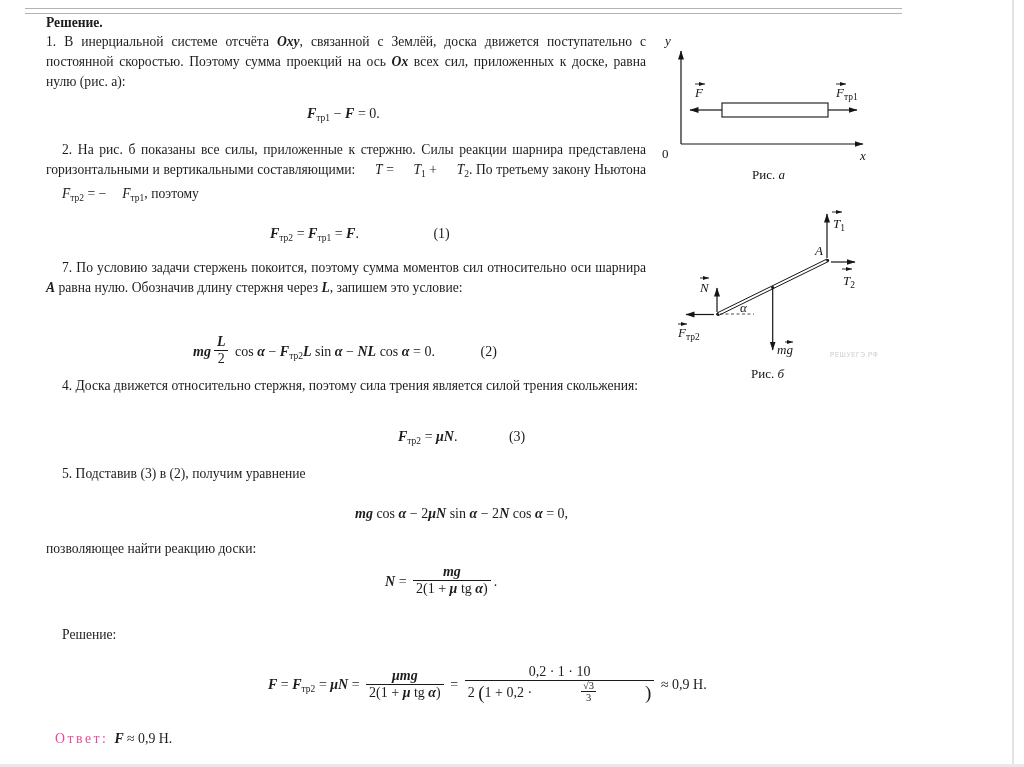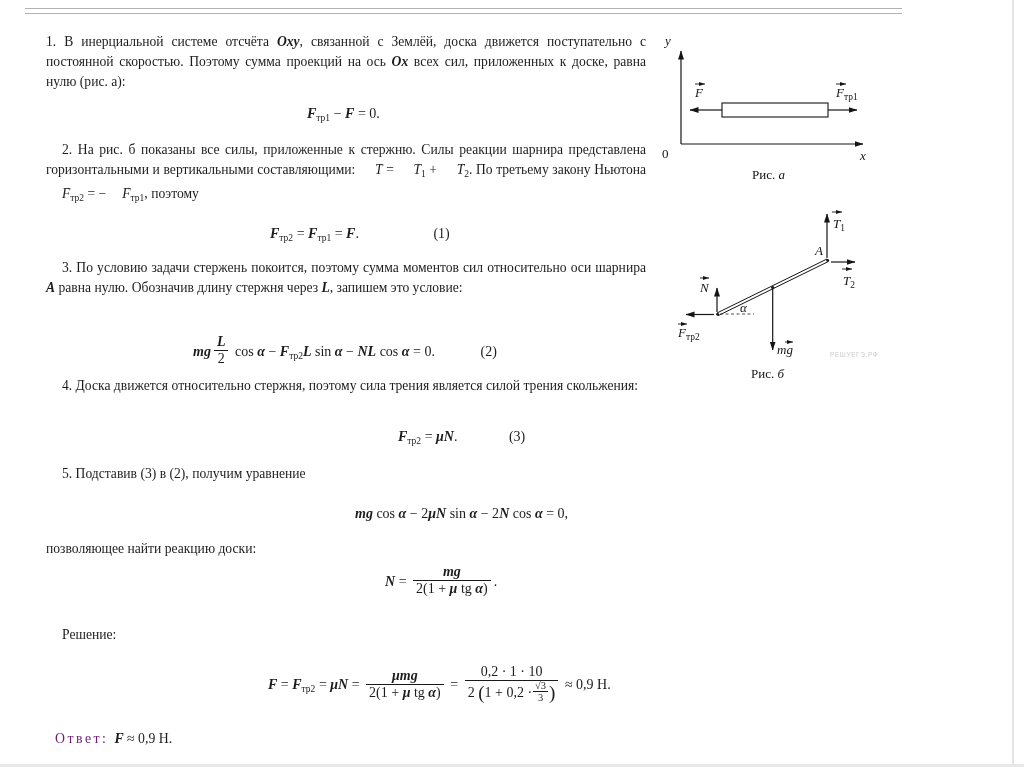--- a/index.html
+++ b/index.html
@@ -24,55 +24,56 @@
   .r-sub{font-size:9.5px;vertical-align:-3px;}
   .r-big{font-size:19px;vertical-align:-2px;}
   .r-vec{display:inline-block;position:relative;font-style:italic;}
   .r-vec::after{content:"→";position:absolute;left:55%;transform:translateX(-50%);
                 top:-0.72em;font-size:0.58em;font-style:normal;}
 
   .frac{display:inline-block;vertical-align:middle;text-align:center;margin:0 3px;
         transform:translateY(-2px);}
   .fnum,.fden{display:block;padding:0 3px;line-height:16px;}
   .fden{border-top:1px solid #1a1a1a;}
-  .fden-row{display:flex;align-items:center;justify-content:center;}
+  .fden-row{display:flex;align-items:center;justify-content:center;gap:48px;}
   .frac.mini{font-size:10.5px;margin:0 1px;transform:translateY(-1px);}
   .frac.mini .fnum,.frac.mini .fden{line-height:11px;padding:0 2px;}
 
   .answer-line{position:absolute;left:55px;top:731px;font-size:13.8px;white-space:nowrap;}
-  .answer-label{color:#701a75;letter-spacing:2.5px;text-align:right;}
+  .answer-label{color:#ec4899;letter-spacing:2.5px;text-align:right;}
   .answer-value{margin-left:6px;}
 
   svg.fig{position:absolute;}
   svg.fig text{font-family:"Liberation Serif",serif;font-size:13px;fill:#151515;}
   svg.fig .it{font-style:italic;}
   svg.fig .wm{font-family:"Liberation Sans",sans-serif;font-size:6.5px;fill:#cbcbcb;letter-spacing:0.6px;}
 </style>
 </head>
 <body>
 
 <div class="page">
 
   <div class="top-rule"></div>
   <div class="right-rule"></div>
   <div class="bottom-rule"></div>
 
+  <div class="doc-block head" style="top:13px">Решение.</div>
 
   <div class="doc-block noindent" style="top:32px"><span class="r-n">1. В инерциальной системе отсчёта </span><span class="r-i">Oxy</span><span class="r-n">, связанной с Землёй, доска движется поступательно с постоянной скоростью. Поэтому сумма проекций на ось </span><span class="r-i">Ox</span><span class="r-n"> всех сил, приложенных к доске, равна нулю (рис. а):</span></div>
 
   <div class="formula" style="left:307px;top:104px"><span class="r-i">F</span><span class="r-sub">тр1</span><span class="r-n"> − </span><span class="r-i">F</span><span class="r-n"> = 0.</span></div>
 
   <div class="doc-block para" style="top:140px"><span class="r-n">2. На рис. б показаны все силы, приложенные к стержню. Силы реакции шарнира представлена горизонтальными и вертикальными составляющими: </span><span class="r-vec">T</span><span class="r-n"> = </span><span class="r-vec">T</span><span class="r-sub">1</span><span class="r-n"> + </span><span class="r-vec">T</span><span class="r-sub">2</span><span class="r-n">. По третьему закону Ньютона </span><span class="r-vec">F</span><span class="r-sub">тр2</span><span class="r-n"> = −</span><span class="r-vec">F</span><span class="r-sub">тр1</span><span class="r-n">, поэтому</span></div>
 
   <div class="formula" style="left:270px;top:224px">
     <span><span class="r-i">F</span><span class="r-sub">тр2</span><span class="r-n"> = </span><span class="r-i">F</span><span class="r-sub">тр1</span><span class="r-n"> = </span><span class="r-i">F</span><span class="r-n">.</span></span>
     <span class="eqnum" style="margin-left:71px">(1)</span>
   </div>
 
-  <div class="doc-block para" style="top:258px"><span class="r-n">3. По условию задачи стержень покоится, поэтому сумма моментов сил относительно оси шарнира </span><span class="r-i">A</span><span class="r-n"> равна нулю. Обозначив длину стержня через </span><span class="r-i">L</span><span class="r-n">, запишем это условие:</span></div>
+  <div class="doc-block para" style="top:258px"><span class="r-n">7. По условию задачи стержень покоится, поэтому сумма моментов сил относительно оси шарнира </span><span class="r-i">A</span><span class="r-n"> равна нулю. Обозначив длину стержня через </span><span class="r-i">L</span><span class="r-n">, запишем это условие:</span></div>
 
   <div class="formula" style="left:193px;top:336px">
     <span><span class="r-i">mg</span></span><span class="frac"><span class="fnum"><span class="r-i">L</span></span><span class="fden"><span class="r-n">2</span></span></span><span><span class="r-n"> cos </span><span class="r-i">α</span><span class="r-n"> − </span><span class="r-i">F</span><span class="r-sub">тр2</span><span class="r-i">L</span><span class="r-n"> sin </span><span class="r-i">α</span><span class="r-n"> − </span><span class="r-i">NL</span><span class="r-n"> cos </span><span class="r-i">α</span><span class="r-n"> = 0.</span></span>
     <span class="eqnum" style="margin-left:42px">(2)</span>
   </div>
 
   <div class="doc-block para" style="top:376px"><span class="r-n">4. Доска движется относительно стержня, поэтому сила трения является силой трения скольжения:</span></div>
 
   <div class="formula" style="left:398px;top:427px">
     <span><span class="r-i">F</span><span class="r-sub">тр2</span><span class="r-n"> = </span><span class="r-i">μN</span><span class="r-n">.</span></span>

